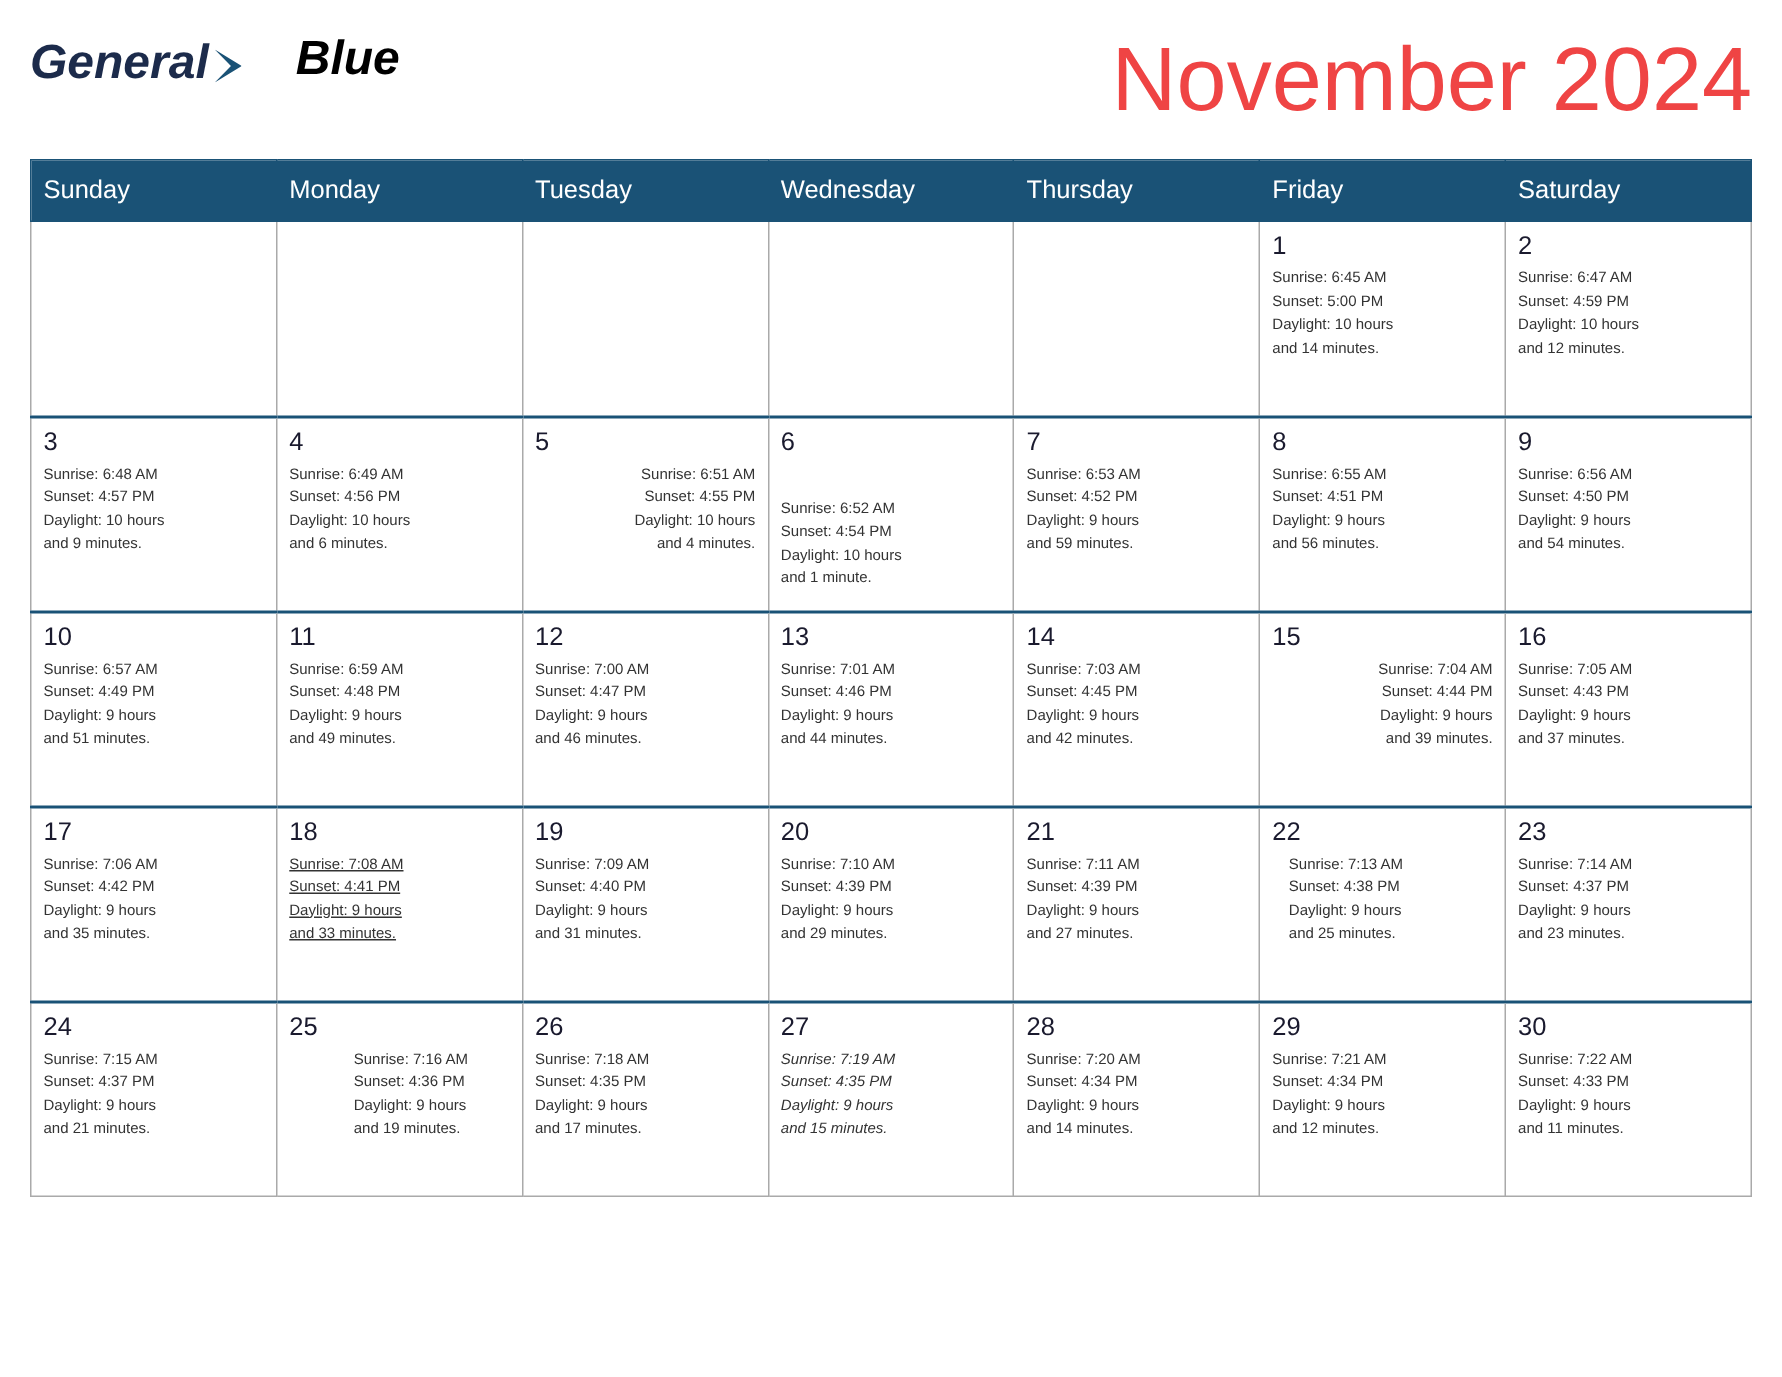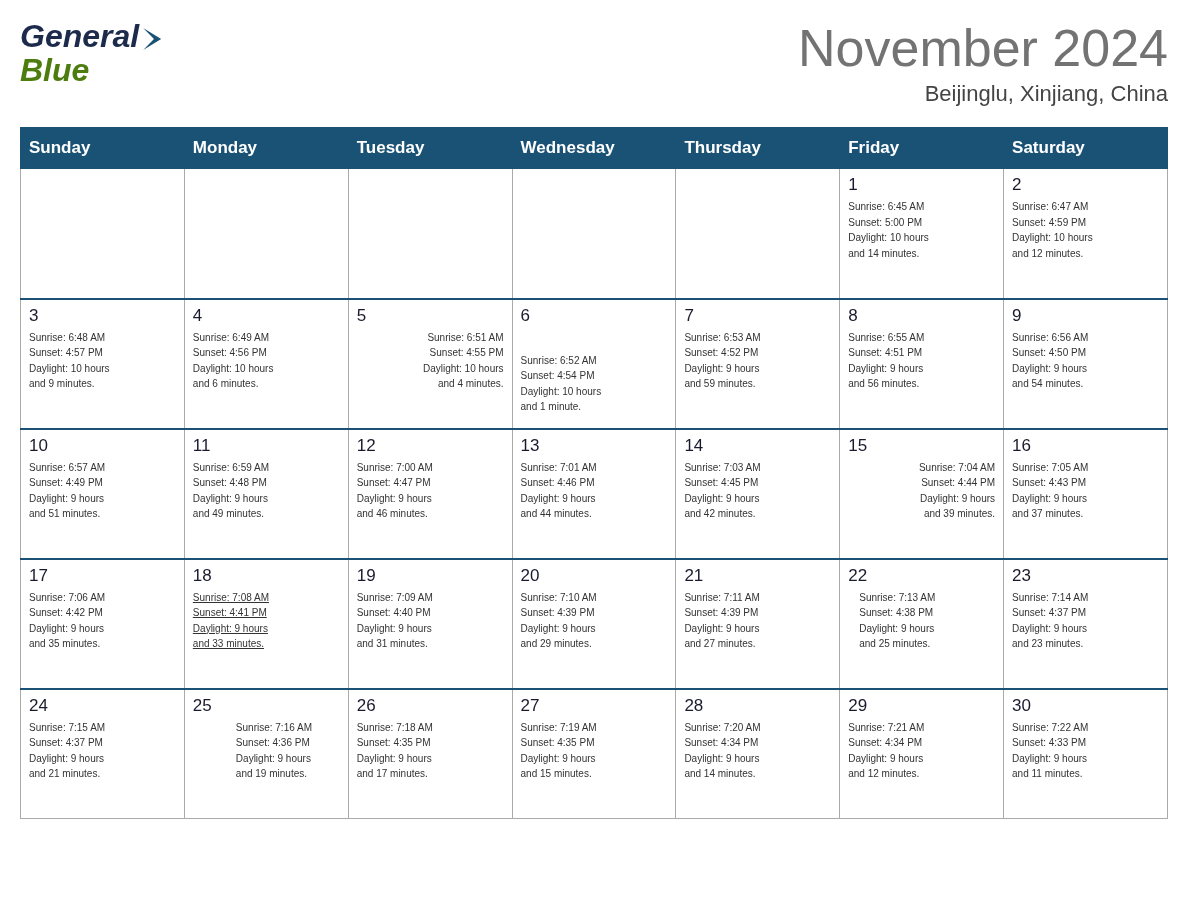--- a/index.html
+++ b/index.html
@@ -13,40 +13,40 @@
     .header {
       display: flex;
       justify-content: space-between;
       align-items: flex-start;
       margin-bottom: 20px;
     }
     .title-area {
       text-align: right;
     }
     .month-title {
-      font-size: 52px;
+      font-size: 60px;
       font-weight: normal;
-      color: #737373;
+      color: #ef4444;
       line-height: 1.1;
     }
     .location-title {
       font-size: 22px;
       color: #444;
       margin-top: 4px;
     }
     .calendar {
       width: 100%;
       border-collapse: collapse;
     }
     .calendar th {
       background-color: #1a5276;
       color: #fff;
       padding: 10px 8px;
       font-size: 17px;
-      font-weight: bold;
+      font-weight: normal;
       text-align: left;
       border: 1px solid #1a5276;
     }
     .calendar td {
       border: 1px solid #aaa;
       vertical-align: top;
       padding: 6px 8px;
       width: calc(100% / 7);
       min-height: 110px;
       height: 130px;
@@ -64,21 +64,22 @@
     }
     .row-separator td {
       border-top: 2px solid #1a5276;
     }
     .empty-cell {
       background: #fff;
     }
     
     .logo-container {
       display: flex;
-      flex-direction: column;
+      flex-direction: row;
+      gap: 36px;
     }
     .logo-top {
       display: flex;
       align-items: flex-end;
       line-height: 1;
     }
     .logo-general-text {
       font-size: 32px;
       font-weight: 900;
       color: #1c2b4b;
@@ -88,38 +89,37 @@
       width: 18px;
       height: 22px;
       background: #1a5276;
       clip-path: polygon(0 0, 60% 50%, 0 100%, 100% 50%);
       margin-left: 4px;
       margin-bottom: 2px;
     }
     .logo-blue-text {
       font-size: 32px;
       font-weight: 900;
-      color: #4d7c0f;
+      color: #000000;
       font-style: italic;
     }
   </style>
 </head>
 <body>
 
 <div class="header">
   <div class="logo-container">
     <div class="logo-top">
       <span class="logo-general-text">General</span>
       <div class="logo-chevron"></div>
     </div>
     <span class="logo-blue-text">Blue</span>
   </div>
   <div class="title-area">
     <div class="month-title">November 2024</div>
-    <div class="location-title">Beijinglu, Xinjiang, China</div>
   </div>
 </div>
 
 <table class="calendar">
   <thead>
     <tr>
     <th>Sunday</th>
         <th>Monday</th>
         <th>Tuesday</th>
         <th>Wednesday</th>
@@ -320,21 +320,21 @@
         </td>
         <td>
           <div class="day-number">26</div>
           <div class="day-info" style="white-space: pre-line;">Sunrise: 7:18 AM
 Sunset: 4:35 PM
 Daylight: 9 hours
 and 17 minutes.</div>
         </td>
         <td>
           <div class="day-number">27</div>
-          <div class="day-info" style="white-space: pre-line;">Sunrise: 7:19 AM
+          <div class="day-info" style="white-space: pre-line; font-style: italic;">Sunrise: 7:19 AM
 Sunset: 4:35 PM
 Daylight: 9 hours
 and 15 minutes.</div>
         </td>
         <td>
           <div class="day-number">28</div>
           <div class="day-info" style="white-space: pre-line;">Sunrise: 7:20 AM
 Sunset: 4:34 PM
 Daylight: 9 hours
 and 14 minutes.</div>

